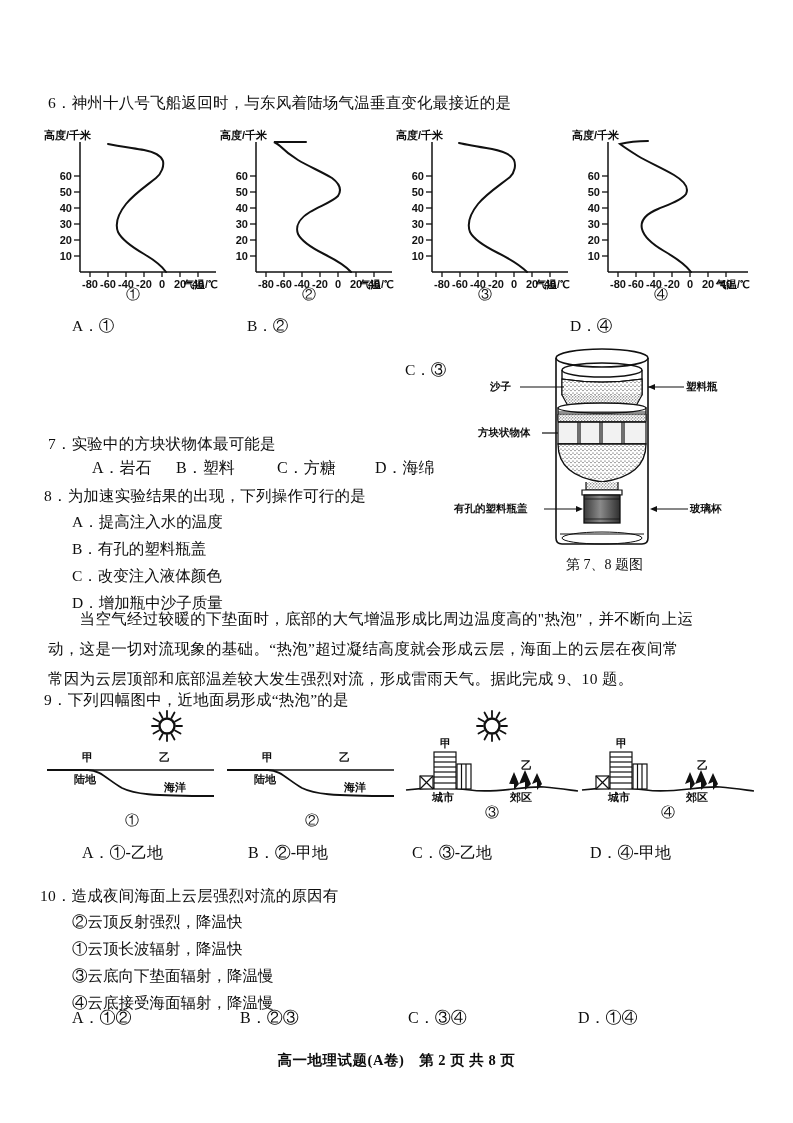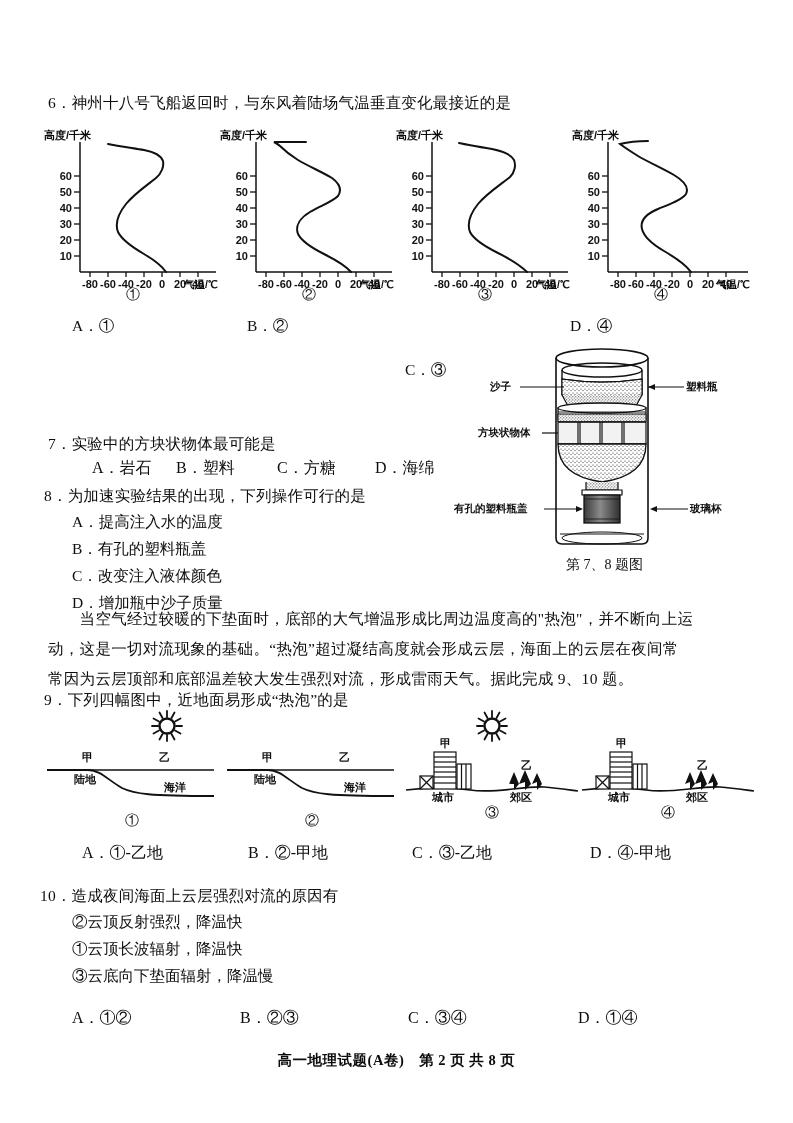--- a/index.html
+++ b/index.html
@@ -647,20 +647,21 @@
     <span class="opt" style="left:590px;">
       <span>D．</span><span>④-甲地</span>
     </span>
   </div>
 
   <div class="q-line" style="position:absolute;left:40px;top:884px;">10．造成夜间海面上云层强烈对流的原因有</div>
   <div style="position:absolute;left:72px;top:908px;">
     <div class="sub-opt">②云顶反射强烈，降温快</div>
     <div class="sub-opt">①云顶长波辐射，降温快</div>
     <div class="sub-opt">③云底向下垫面辐射，降温慢</div>
+    <div class="sub-opt">④云底接受海面辐射，降温慢</div>
   </div>
   <div style="position:absolute;left:0;top:1008px;width:793px;height:24px;">
     <span class="opt" style="left:72px;">
       <span>A．</span><span>①②</span>
     </span>
     <span class="opt" style="left:240px;">
       <span>B．</span><span>②③</span>
     </span>
     <span class="opt" style="left:408px;">
       <span>C．</span><span>③④</span>

